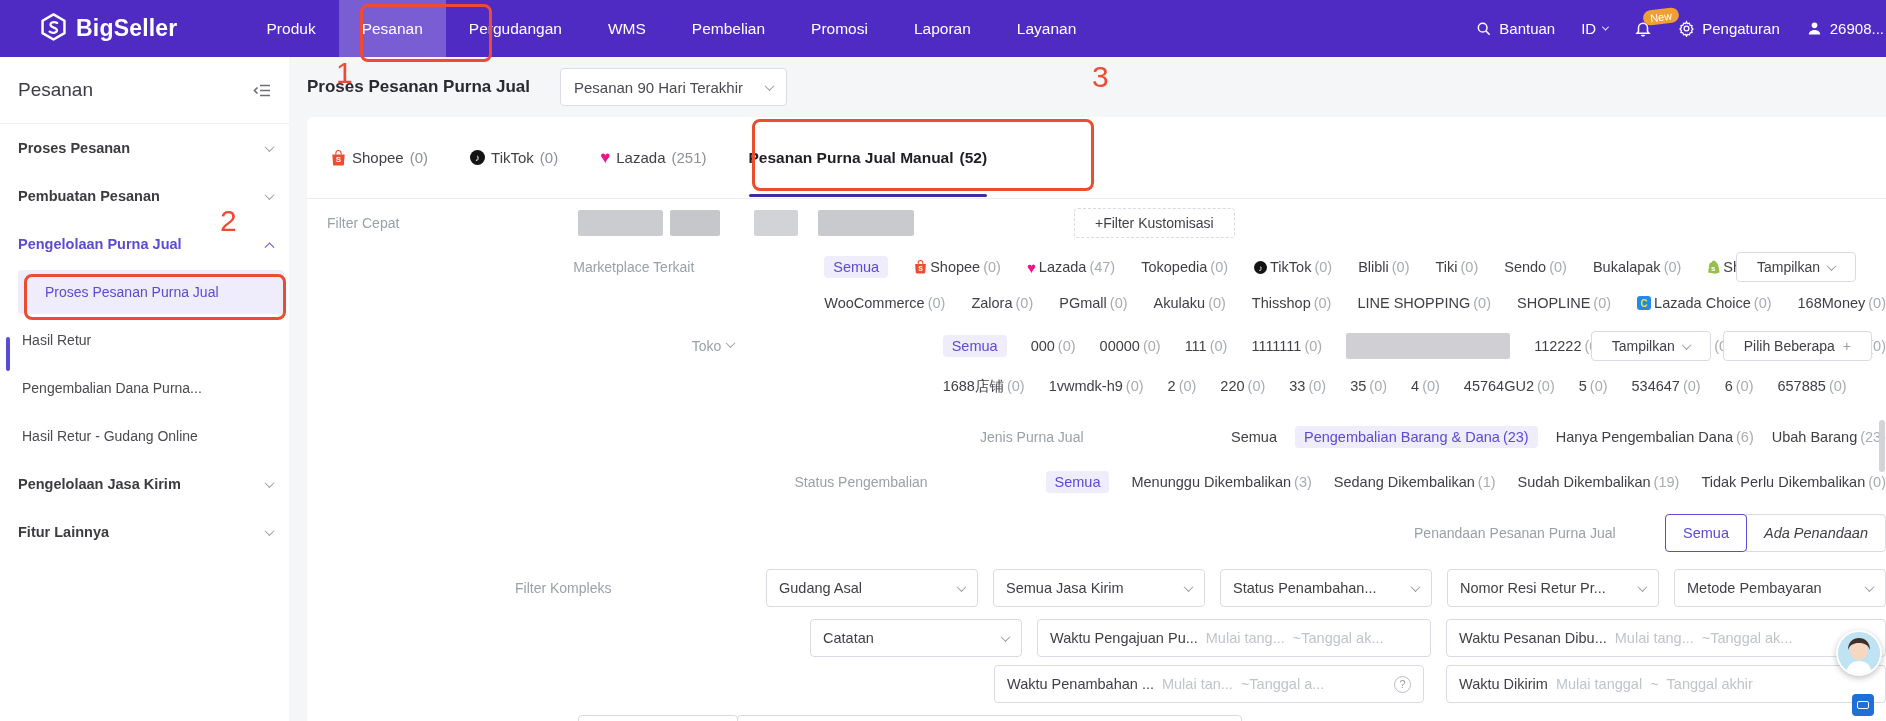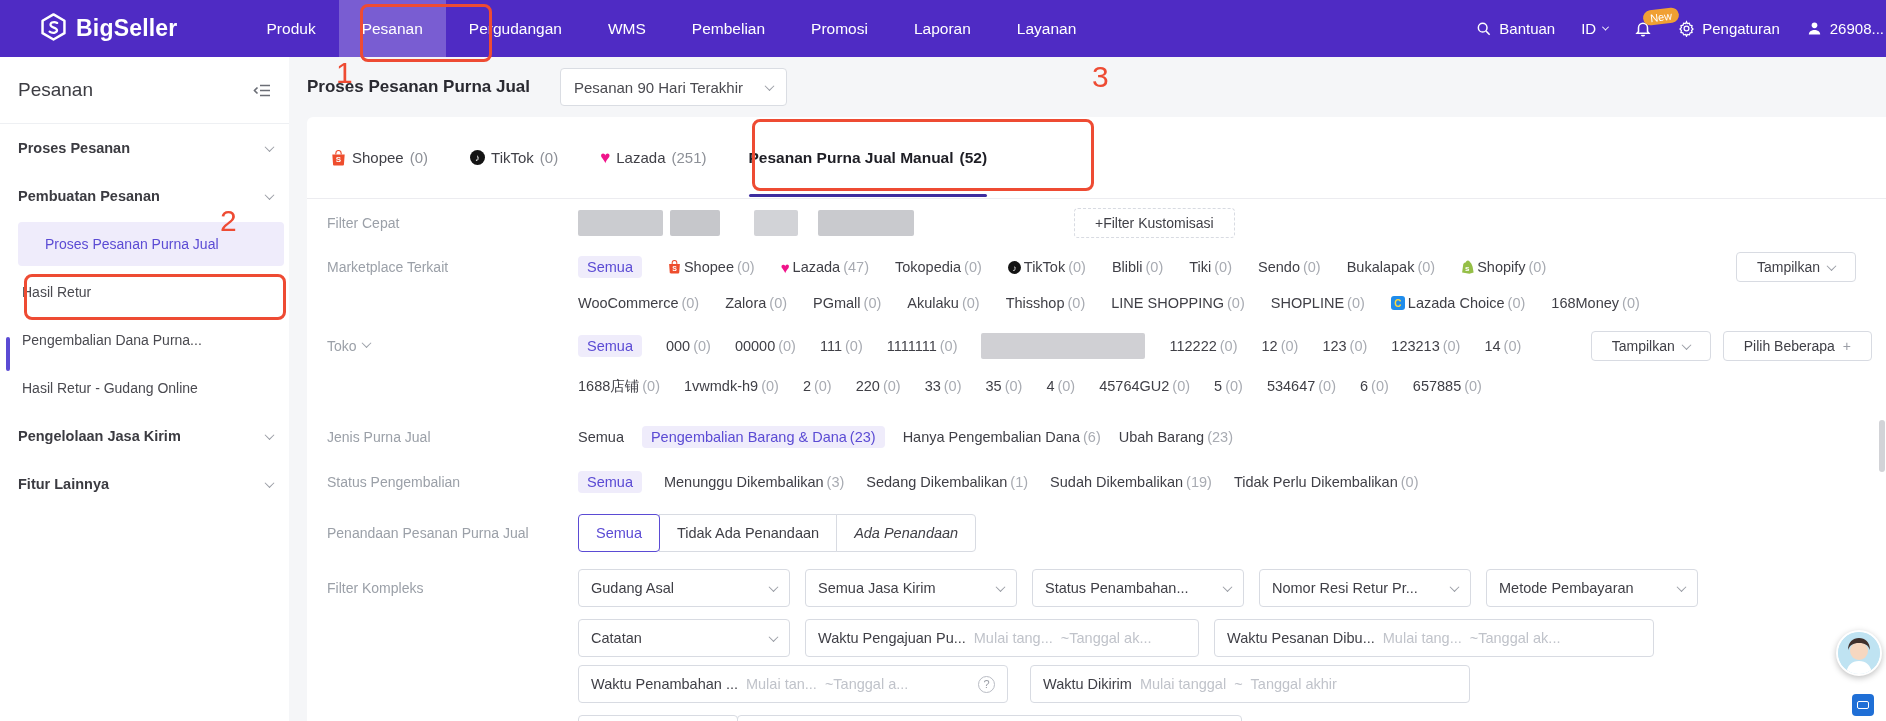--- a/index.html
+++ b/index.html
@@ -60,21 +60,21 @@
   .tab { display:flex; align-items:center; gap:6px; font-size:15px; color:#3f3f46; cursor:pointer;
     position:relative; height:82px; }
   .tab .tct { color:#8d9097; }
   .tab.active { font-weight:bold; color:#1e1e25; font-size:15.5px; }
   .tab.active .tct { color:#1e1e25; }
   .tab.active::after { content:""; position:absolute; left:0; right:0; bottom:2px; height:3px;
     background:#3e2d9e; border-radius:2px; }
 
   
   .filters { padding-left:20px; position:relative; }
-  .frow { display:flex; align-items:center; min-height:36px; }
+  .frow { display:flex; align-items:center; min-height:36px;justify-content:flex-end; }
   .frow.top { align-items:flex-start; }
   .flabel { width:251px; flex:none; color:#9ba0a8; font-size:14px; line-height:36px;
     display:flex; align-items:center; gap:6px; }
   .flabel .cv { color:#9ba0a8; margin-top:-3px; }
   .fval { display:flex; align-items:center; flex-wrap:nowrap; }
   .chiprow { display:flex; align-items:center; gap:26px; height:36px; font-size:14.5px; }
   .chip { display:flex; align-items:center; gap:3px; color:#3f3f46; cursor:pointer; white-space:nowrap; }
   .chip .ct { color:#a8abb2; }
   .chip.on { background:#efecfb; color:#5b4bd4; padding:3px 9px; border-radius:4px; }
   .chip.on .ct { color:#5b4bd4; }
@@ -207,20 +207,24 @@
       </span>
     </div>
     <div class="sb-item">
       <span>Proses Pesanan</span>
         <i class="cv"></i>
     </div>
     <div class="sb-item">
       <span>Pembuatan Pesanan</span>
         <i class="cv"></i>
     </div>
+    <div class="sb-item purple">
+      <span>Pengelolaan Purna Jual</span>
+        <i class="cv up"></i>
+    </div>
     <div class="schild active">
       <span>Proses Pesanan Purna Jual</span>
     </div>
     <div class="schild">
       <span>Hasil Retur</span>
     </div>
     <div class="schild">
       <span>Pengembalian Dana Purna...</span>
     </div>
     <div class="schild">
@@ -546,21 +550,20 @@
                 <span>Tidak Perlu Dikembalikan</span>
                 <span class="ct">(0)</span>
               </span>
           </div>
         </div>
 
         <div class="frow" style="margin-top:13px;min-height:40px">
           <div class="flabel">Penandaan Pesanan Purna Jual</div>
           <div class="pgroup">
             <div class="pbtn on">Semua</div>
-            <div class="pbtn">Tidak Ada Penandaan</div>
             <div class="pbtn">Ada Penandaan</div>
           </div>
         </div>
 
         <div class="frow" style="margin-top:16px;min-height:38px">
           <div class="flabel">Filter Kompleks</div>
           <div class="selbox">
               <span>Gudang Asal</span>
               <i class="cv"></i>
             </div>

